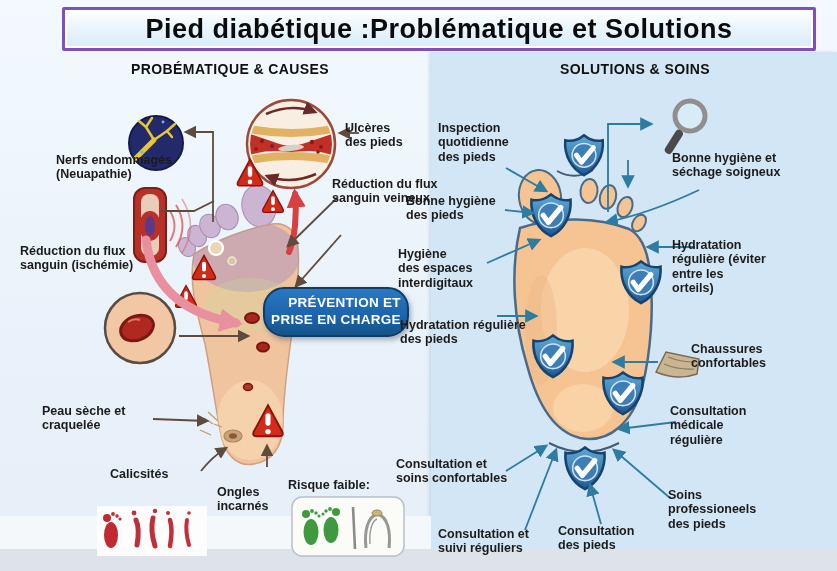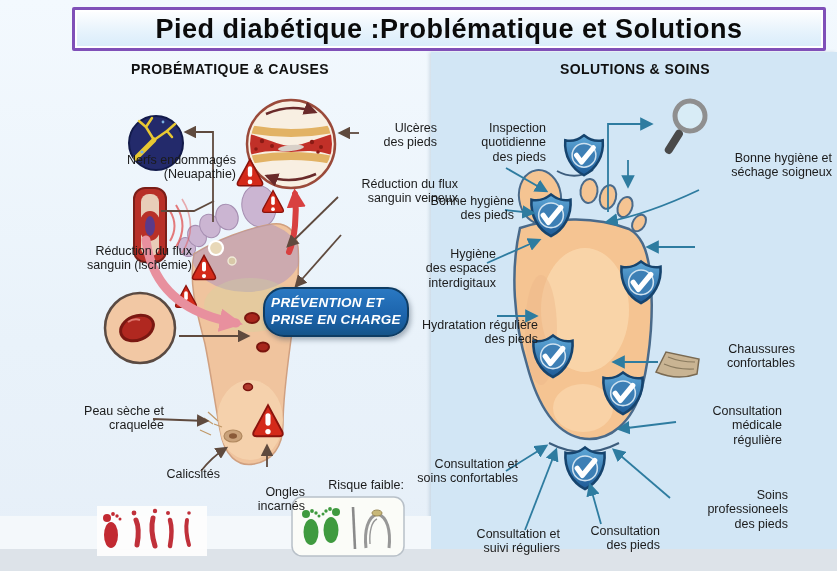--- a/index.html
+++ b/index.html
@@ -11,36 +11,36 @@
   #right-bg{position:absolute;left:431px;top:52px;width:406px;height:497px;
     background:#d2e6f5;box-shadow:-2px 0 3px rgba(120,150,175,.25);}
   #left-bottom-bg{position:absolute;left:0;top:516px;width:431px;height:33px;background:#f4f8fb;}
   #footer-strip{position:absolute;left:0;top:549px;width:837px;height:22px;background:#dde3e9;}
   #title-banner{
     position:absolute;left:62px;top:7px;width:748px;height:38px;
     border:3px solid #8050b8;border-radius:2px;
     background:linear-gradient(180deg,#ffffff 0%,#e7f3fc 55%,#d8ecfa 100%);
     box-shadow:inset 0 0 0 2px #ffffff;
     display:flex;align-items:center;justify-content:center;
-    font-size:27px;font-weight:bold;color:#0b0b0b;letter-spacing:.5px;white-space:nowrap;margin-left:10px;
+    font-size:27px;font-weight:bold;color:#0b0b0b;letter-spacing:.5px;white-space:nowrap;
   }
   .panel-header{position:absolute;font-weight:bold;font-size:14px;color:#101010;
     text-align:center;letter-spacing:.4px;white-space:nowrap;}
   #hdr-left{left:90px;top:61px;width:280px;}
   #hdr-right{left:495px;top:61px;width:215px;text-align:right;}
-  .lbl{position:absolute;font-weight:normal;font-size:12.5px;color:#1b1b1b;
-    text-align:right;line-height:1.14;white-space:pre-line;}
+  .lbl{position:absolute;font-weight:bold;font-size:12.5px;color:#1b1b1b;
+    text-align:left;line-height:1.14;white-space:pre-line;}
   #prevention-button{
     position:absolute;left:263px;top:287px;width:142px;height:46px;
     background:linear-gradient(180deg,#2a78c2 0%,#1b63ab 60%,#155489 100%);
     border:2px solid #0e3c63;border-radius:21px;
     box-shadow:2px 3px 5px rgba(30,50,70,.35);
     display:flex;align-items:center;justify-content:center;
-    color:#ffffff;font-weight:bold;font-size:13.5px;text-align:left;
-    line-height:1.25;white-space:pre-line;letter-spacing:.3px;font-style:italic;
+    color:#ffffff;font-weight:bold;font-size:13.5px;text-align:right;
+    line-height:1.25;white-space:pre-line;letter-spacing:.3px;
   }
   svg.overlay{position:absolute;left:0;top:0;width:837px;height:571px;pointer-events:none;}
 </style>
 </head>
 <body>
 
 <div id="stage">
   <div id="right-bg"></div>
   <div id="left-bottom-bg"></div>
   <div id="footer-strip"></div>
@@ -311,20 +311,24 @@
   <div class="lbl" style="left:438px;top:121px;width:108px">Inspection
 quotidienne
 des pieds</div>
   <div class="lbl" style="left:672px;top:151px;width:160px">Bonne hygiène et
 séchage soigneux</div>
   <div class="lbl" style="left:406px;top:194px;width:108px">Bonne hygiène
 des pieds</div>
   <div class="lbl" style="left:398px;top:247px;width:98px">Hygiène
 des espaces
 interdigitaux</div>
+  <div class="lbl" style="left:672px;top:238px;width:142px">Hydratation
+régulière (éviter
+entre les
+orteils)</div>
   <div class="lbl" style="left:400px;top:318px;width:138px">Hydratation régulière
 des pieds</div>
   <div class="lbl" style="left:691px;top:342px;width:104px">Chaussures
 confortables</div>
   <div class="lbl" style="left:670px;top:404px;width:112px">Consultation
 médicale
 régulière</div>
   <div class="lbl" style="left:396px;top:457px;width:122px">Consultation et
 soins confortables</div>
   <div class="lbl" style="left:668px;top:488px;width:120px">Soins

